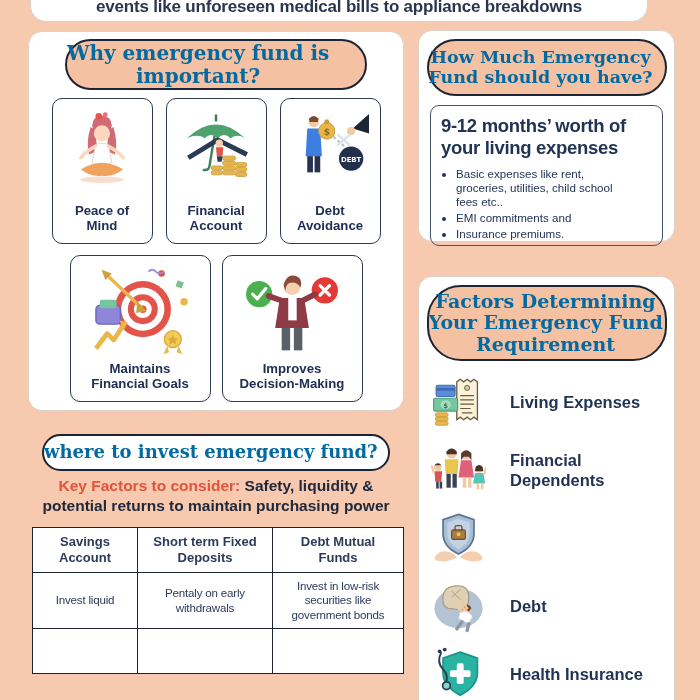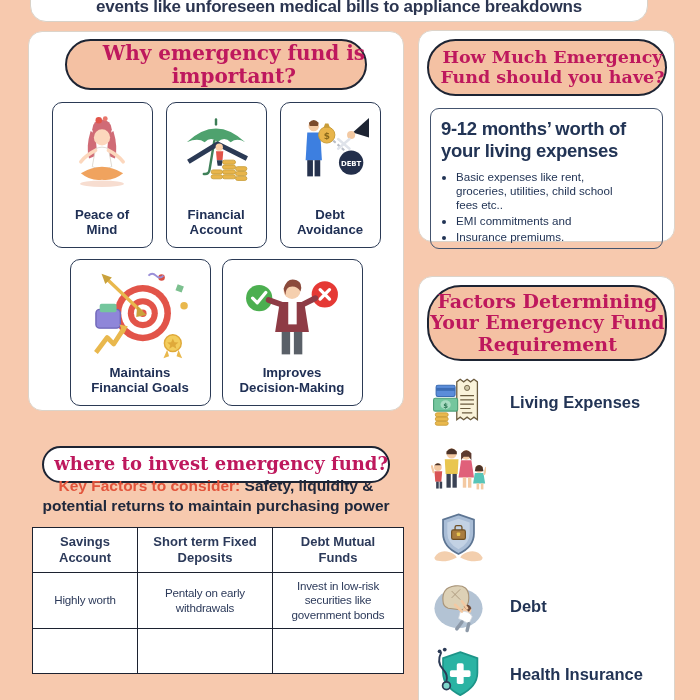--- a/index.html
+++ b/index.html
@@ -8,23 +8,23 @@
     position:relative; overflow:hidden;
     background:#f7c9ae;
     font-family:"Liberation Sans", sans-serif;
   }
   [data-bind] { white-space:pre-line; }
 
   .panel { position:absolute; background:#ffffff; border:1px solid #dcd4ca; border-radius:14px; }
 
   .pill {
     background:#f4c1a3; border:2.5px solid #1d2433; border-radius:34px;
-    display:flex; align-items:center; justify-content:flex-end; text-align:center;
+    display:flex; align-items:center; justify-content:flex-start; text-align:center;
     font-family:"DejaVu Serif","Liberation Serif",serif; font-weight:bold;
-    color:#be185d; line-height:1.12; margin:12px auto;
+    color:#0369a1; line-height:1.12; margin:0 auto;
   }
   .pill.white { background:#ffffff; }
 
   
   #top-banner {
     position:absolute; left:30px; top:-34px; width:618px; height:56px;
     background:#fff; border:1px solid #d9d2c8; border-radius:16px;
     display:flex; align-items:flex-end; justify-content:center; padding-bottom:4px;
   }
   #top-banner .txt { font-size:17px; font-weight:bold; color:#2b3550; letter-spacing:-0.2px; white-space:nowrap; }
@@ -295,20 +295,21 @@
             <rect x="10" y="45" width="3" height="8" fill="#3a4254"></rect>
           <path d="M3 34 L1 27" stroke="#f3c9a2" stroke-width="2.5" stroke-linecap="round"></path>
           <circle cx="56" cy="30" r="4.5" fill="#f3c9a2"></circle>
             <path d="M52 28 Q56 23 60 28 L61 33 L51 33 Z" fill="#4a3228"></path>
           <path d="M51 35 L61 35 L63 47 L49 47 Z" fill="#57c4b8"></path>
           <rect x="53" y="47" width="3" height="7" fill="#f3c9a2"></rect>
             <rect x="58" y="47" width="3" height="7" fill="#f3c9a2"></rect>
           <path d="M62 36 L64 29" stroke="#f3c9a2" stroke-width="2.5" stroke-linecap="round"></path>
         </svg>
       </span>
+      <div class="factor-label" data-bind="factors_panel.items.1.label">Financial Dependents</div>
     </div>
 
     <div class="factor">
       <span class="factor-icon">
         <svg width="55" height="55" viewBox="0 0 64 64">
           <path d="M32 4 L50 10 L50 26 Q50 42 32 50 Q14 42 14 26 L14 10 Z" fill="#a9bdd6" stroke="#5d7593" stroke-width="2"></path>
           <path d="M32 9 L45 13.5 L45 26 Q45 38 32 44.5 Q19 38 19 26 L19 13.5 Z" fill="#c3d2e4"></path>
           <rect x="24" y="22" width="16" height="11" rx="2" fill="#a97c3f" stroke="#6e4e22" stroke-width="1.3"></rect>
           <path d="M28 22 V19 Q28 17 30 17 L34 17 Q36 17 36 19 V22" stroke="#6e4e22" stroke-width="1.5" fill="none"></path>
           <rect x="30" y="25" width="4" height="4" rx="1" fill="#e9c64f"></rect>
@@ -370,21 +371,21 @@
   <tbody>
       <tr>
     <th data-bind="invest_section.table.headers.0">Savings
 Account</th>
     <th data-bind="invest_section.table.headers.1">Short term Fixed
 Deposits</th>
     <th data-bind="invest_section.table.headers.2">Debt Mutual
 Funds</th>
   </tr>
   <tr class="r1">
-    <td data-bind="invest_section.table.rows.0.0">Highly worth</td>
+    <td data-bind="invest_section.table.rows.0.0">Invest liquid</td>
     <td data-bind="invest_section.table.rows.0.1">Pentaly on early
 withdrawals</td>
     <td data-bind="invest_section.table.rows.0.2">Invest in low-risk
 securities like
 government bonds</td>
   </tr>
   <tr class="r3">
     <td></td>
     <td></td>
     <td></td>

